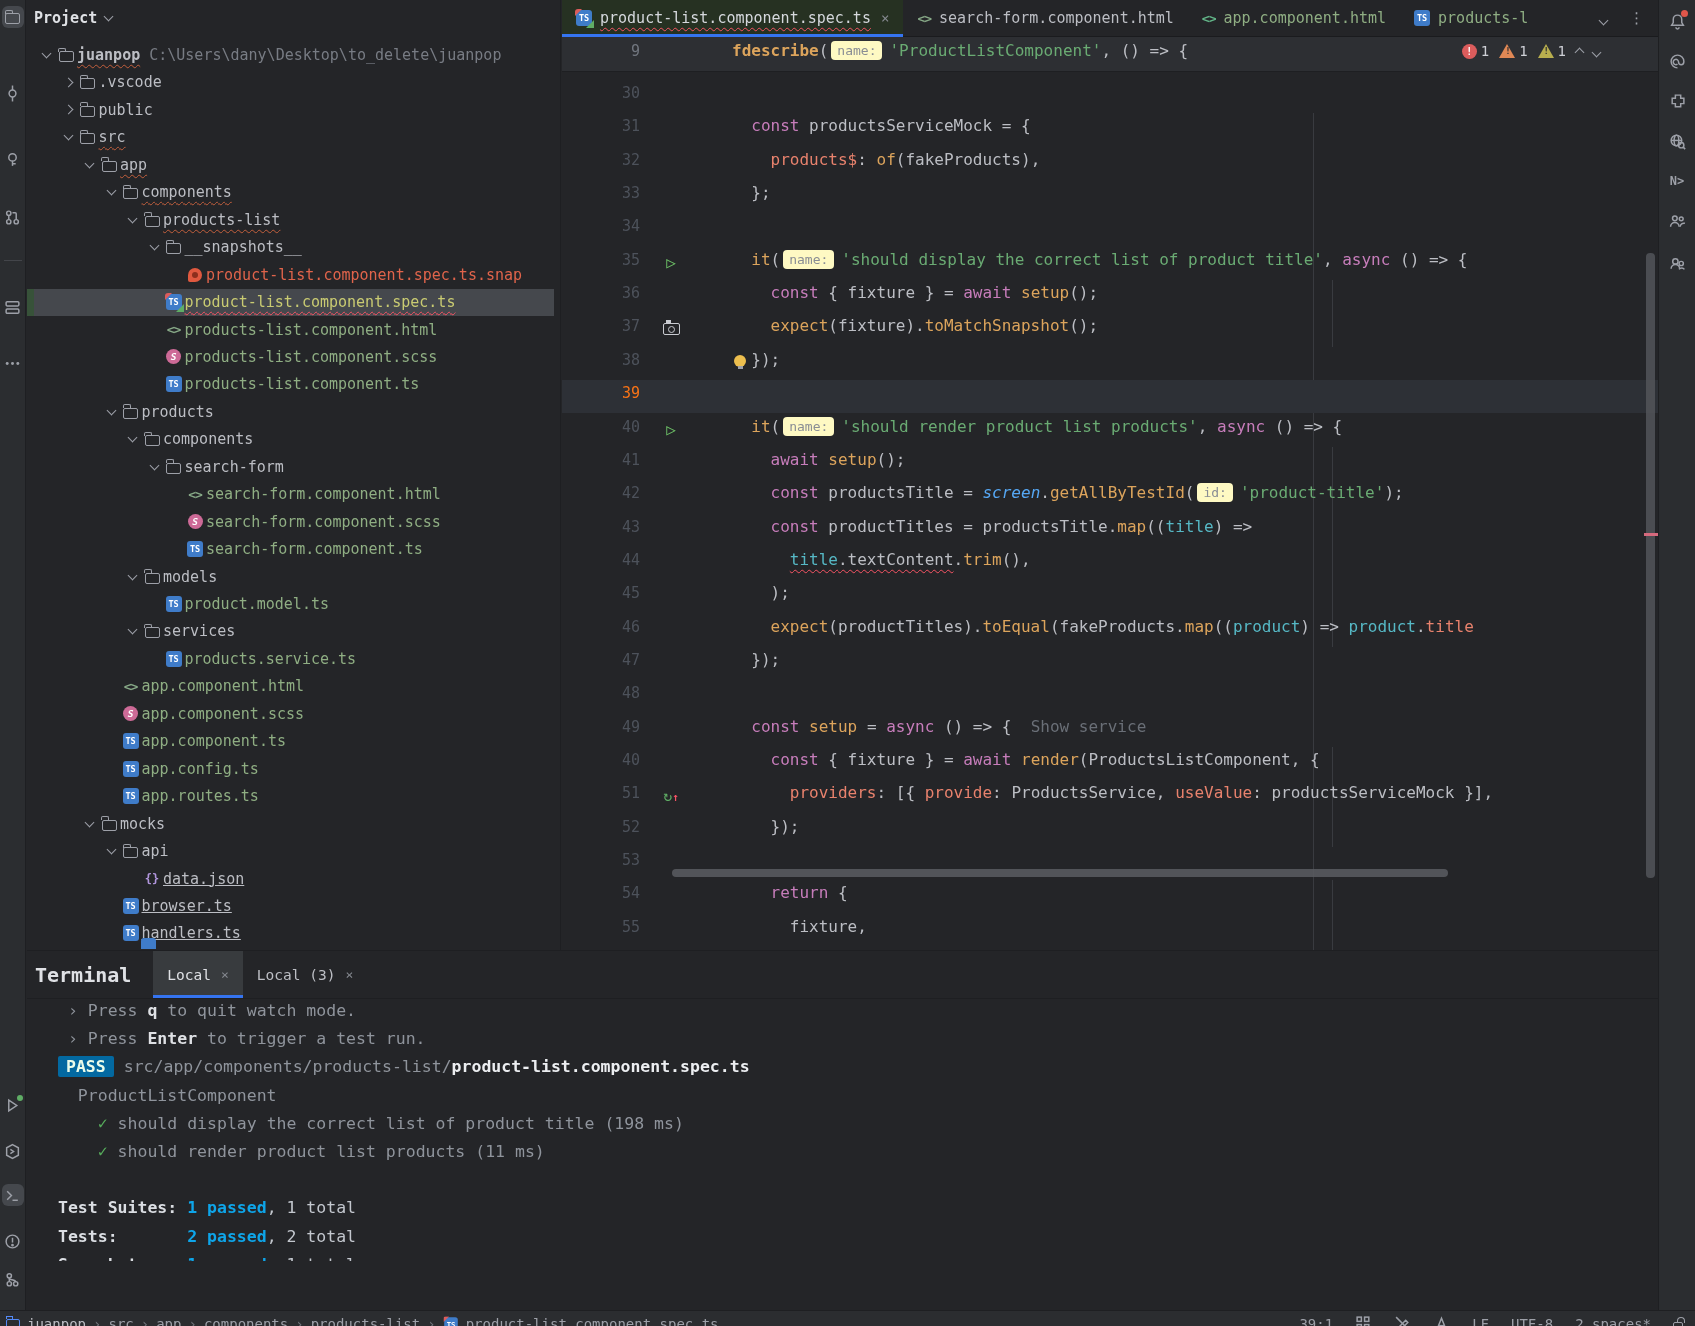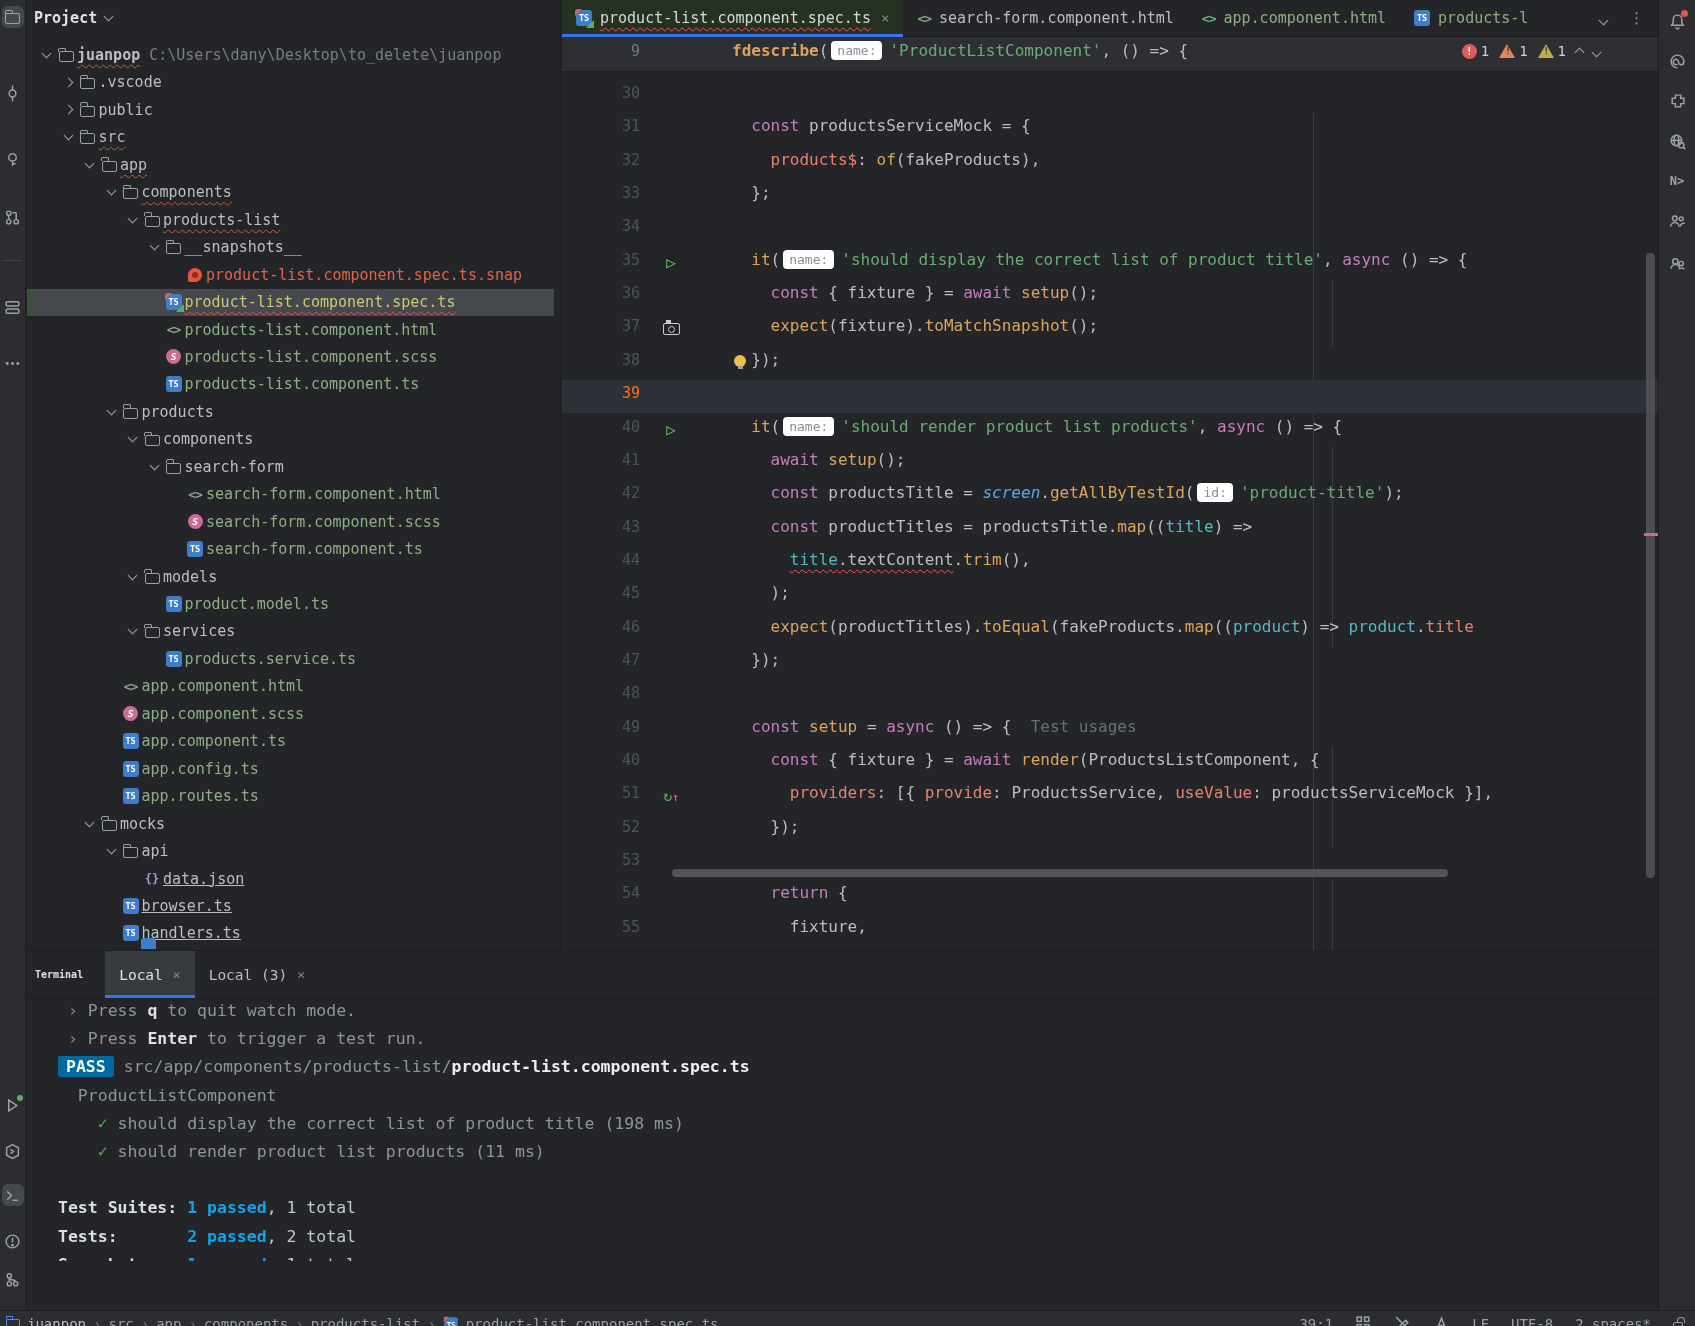--- a/index.html
+++ b/index.html
@@ -87,41 +87,41 @@
   #code-area { position:absolute; left:0; top:72px; width:1096px; height:878px; }
   .cline { position:absolute; left:0; width:1096px; height:33px; white-space:pre; font-size:16px; }
   .cline.caret-line { background:#2d3036; }
   .cline .code { position:absolute; left:170px; top:3px; }
   .gnum { position:absolute; left:0; width:78px; text-align:right; color:#4d525b; font-size:15px; top:4px; }
   .gnum.hl { color:#f97316; }
   .gico { position:absolute; left:96px; top:3px; width:26px; height:26px; display:flex; align-items:center; justify-content:center; }
   .tk-d { color:#bcbec4; } .tk-k { color:#c77dbb; } .tk-f { color:#dca45c; } .tk-s { color:#6aab73; }
   .tk-p { color:#e8826d; } .tk-a { color:#56b8c5; } .tk-i { color:#56a8f5; font-style:italic; }
   .tk-u { color:#6a6f77; } .tk-e { text-decoration:underline wavy #f75464 1px; text-underline-offset:4px; }
-  .chip { display:inline-block; background:#ffffff; color:#898d94; border-radius:4px; padding:0px 6px; font-size:13px;
+  .chip { display:inline-block; background:#fef9c3; color:#898d94; border-radius:4px; padding:0px 6px; font-size:13px;
     line-height:19px; margin:0 7px 0 3px; vertical-align:1px; }
   .iguide { position:absolute; width:1px; background:#393b40; }
   .play-ico { color:#6dc067; font-size:16px; }
   .bulb-ico { position:absolute; width:12px; height:12px; border-radius:50%; background:#ecbe4e; }
   .bulb-ico::after { content:''; position:absolute; left:3.5px; top:11px; width:5px; height:3px; background:#9da0a8; }
   .cam-ico { position:relative; width:17px; height:12px; border:1.5px solid #c9cbd1; border-radius:2px; }
   .cam-ico::before { content:''; position:absolute; left:4.5px; top:1.5px; width:5px; height:5px; border:1.5px solid #c9cbd1; border-radius:50%; }
   .cam-ico::after { content:''; position:absolute; left:2px; top:-4px; width:5px; height:2.5px; background:#c9cbd1; }
   .rec-ico { color:#5fad65; font-size:15px; }
   .rec-ico b { color:#f75464; font-size:11px; }
 
   #hscroll { position:absolute; left:110px; top:869px; width:776px; height:8px; background:#5a5d61; border-radius:4px; opacity:.85; }
   #vscroll { position:absolute; right:3px; top:253px; width:9px; height:625px; background:#55585c; border-radius:4px; opacity:.8; }
   #stripe-orange { position:absolute; right:1px; top:69px; width:22px; height:3px; background:#b9772e; }
   #stripe-pink { position:absolute; right:0px; top:533px; width:14px; height:3px; background:#d66a7d; }
 
   
   #terminal { left:27px; top:950px; width:1668px; height:360px; background:#242528; border-top:1px solid #1e1f22; overflow:hidden; }
   #term-header { position:absolute; left:0; top:0; width:100%; height:48px; border-bottom:1px solid #1e1f22; display:flex; align-items:stretch; }
-  #term-title { display:flex; align-items:center; padding:0 22px 0 8px; font-size:10px; font-weight:bold; color:#dfe1e5; }
+  #term-title { display:flex; align-items:center; padding:0 22px 0 8px; font-size:20px; font-weight:bold; color:#dfe1e5; }
   .ttab { display:flex; align-items:center; gap:10px; padding:0 14px; font-size:14.5px; color:#bcbec4; position:relative; }
   .ttab.active { background:#383b3e; color:#dfe1e5; }
   .ttab.active::after { content:''; position:absolute; left:0; right:0; bottom:0; height:3px; background:#3574f0; }
   .ttab .close { color:#868a91; font-size:13px; }
   #term-body { position:absolute; left:0; top:48px; width:100%; height:262px; overflow:hidden; }
   .tline { position:absolute; left:31px; white-space:pre; font-size:16.5px; color:#9ba1aa; height:28px; }
   .tm-dim { color:#8f949c; } .tm-key { color:#dfe1e5; font-weight:bold; } .tm-plain { color:#c3c7ce; }
   .tm-label { color:#dbdee3; font-weight:bold; } .tm-passed { color:#0ea5e9; font-weight:bold; }
   .tm-check { color:#57ad5c; } .tm-file { color:#eceef1; font-weight:bold; }
   .tm-badge { background:#0369a1; color:#eafcea; font-weight:bold; padding:1px 8px; border-radius:2px; margin-right:10px; }
@@ -312,21 +312,21 @@
         <div class="cline caret-line" style="top: 308.15px;"><span class="gnum hl">39</span><span class="code"></span></div>
         <div class="cline" style="top: 341.5px;"><span class="gnum">40</span><span class="gico"><span class="play-ico">▷</span></span><span class="code"><span class="tk-d">  </span><span class="tk-f">it</span><span class="tk-d">(</span><span class="chip">name:</span><span class="tk-s">'should render product list products'</span><span class="tk-d">, </span><span class="tk-k">async</span><span class="tk-d"> () =&gt; {</span></span></div>
         <div class="cline" style="top: 374.85px;"><span class="gnum">41</span><span class="code"><span class="tk-d">    </span><span class="tk-k">await</span><span class="tk-d"> </span><span class="tk-f">setup</span><span class="tk-d">();</span></span></div>
         <div class="cline" style="top: 408.2px;"><span class="gnum">42</span><span class="code"><span class="tk-d">    </span><span class="tk-k">const</span><span class="tk-d"> productsTitle = </span><span class="tk-i">screen</span><span class="tk-d">.</span><span class="tk-f">getAllByTestId</span><span class="tk-d">(</span><span class="chip">id:</span><span class="tk-s">'product-title'</span><span class="tk-d">);</span></span></div>
         <div class="cline" style="top: 441.55px;"><span class="gnum">43</span><span class="code"><span class="tk-d">    </span><span class="tk-k">const</span><span class="tk-d"> productTitles = productsTitle.</span><span class="tk-f">map</span><span class="tk-d">((</span><span class="tk-a">title</span><span class="tk-d">) =&gt;</span></span></div>
         <div class="cline" style="top: 474.9px;"><span class="gnum">44</span><span class="code"><span class="tk-d">      </span><span class="tk-a tk-e">title</span><span class="tk-d tk-e">.textContent</span><span class="tk-d">.</span><span class="tk-f">trim</span><span class="tk-d">(),</span></span></div>
         <div class="cline" style="top: 508.25px;"><span class="gnum">45</span><span class="code"><span class="tk-d">    );</span></span></div>
         <div class="cline" style="top: 541.6px;"><span class="gnum">46</span><span class="code"><span class="tk-d">    </span><span class="tk-f">expect</span><span class="tk-d">(productTitles).</span><span class="tk-f">toEqual</span><span class="tk-d">(fakeProducts.</span><span class="tk-f">map</span><span class="tk-d">((</span><span class="tk-a">product</span><span class="tk-d">) =&gt; </span><span class="tk-a">product</span><span class="tk-d">.</span><span class="tk-p">title</span></span></div>
         <div class="cline" style="top: 574.95px;"><span class="gnum">47</span><span class="code"><span class="tk-d">  });</span></span></div>
         <div class="cline" style="top: 608.3px;"><span class="gnum">48</span><span class="code"></span></div>
-        <div class="cline" style="top: 641.65px;"><span class="gnum">49</span><span class="code"><span class="tk-d">  </span><span class="tk-k">const</span><span class="tk-d"> </span><span class="tk-f">setup</span><span class="tk-d"> = </span><span class="tk-k">async</span><span class="tk-d"> () =&gt; { </span><span class="tk-u"> Test usages</span></span></div>
+        <div class="cline" style="top: 641.65px;"><span class="gnum">49</span><span class="code"><span class="tk-d">  </span><span class="tk-k">const</span><span class="tk-d"> </span><span class="tk-f">setup</span><span class="tk-d"> = </span><span class="tk-k">async</span><span class="tk-d"> () =&gt; { </span><span class="tk-u"> Show service</span></span></div>
         <div class="cline" style="top: 675px;"><span class="gnum">40</span><span class="code"><span class="tk-d">    </span><span class="tk-k">const</span><span class="tk-d"> { fixture } = </span><span class="tk-k">await</span><span class="tk-d"> </span><span class="tk-f">render</span><span class="tk-d">(ProductsListComponent, {</span></span></div>
         <div class="cline" style="top: 708.35px;"><span class="gnum">51</span><span class="gico"><span class="rec-ico">↻<b>↑</b></span></span><span class="code"><span class="tk-d">      </span><span class="tk-p">providers</span><span class="tk-d">: [{ </span><span class="tk-p">provide</span><span class="tk-d">: ProductsService, </span><span class="tk-p">useValue</span><span class="tk-d">: productsServiceMock }],</span></span></div>
         <div class="cline" style="top: 741.7px;"><span class="gnum">52</span><span class="code"><span class="tk-d">    });</span></span></div>
         <div class="cline" style="top: 775.05px;"><span class="gnum">53</span><span class="code"></span></div>
         <div class="cline" style="top: 808.4px;"><span class="gnum">54</span><span class="code"><span class="tk-d">    </span><span class="tk-k">return</span><span class="tk-d"> {</span></span></div>
         <div class="cline" style="top: 842px;"><span class="gnum">55</span><span class="code"><span class="tk-d">      fixture,</span></span></div>
         <div class="cline" style="top: 875.1px;"></div>
       </div>
     <div id="hscroll"></div>
     <div id="vscroll"></div>

